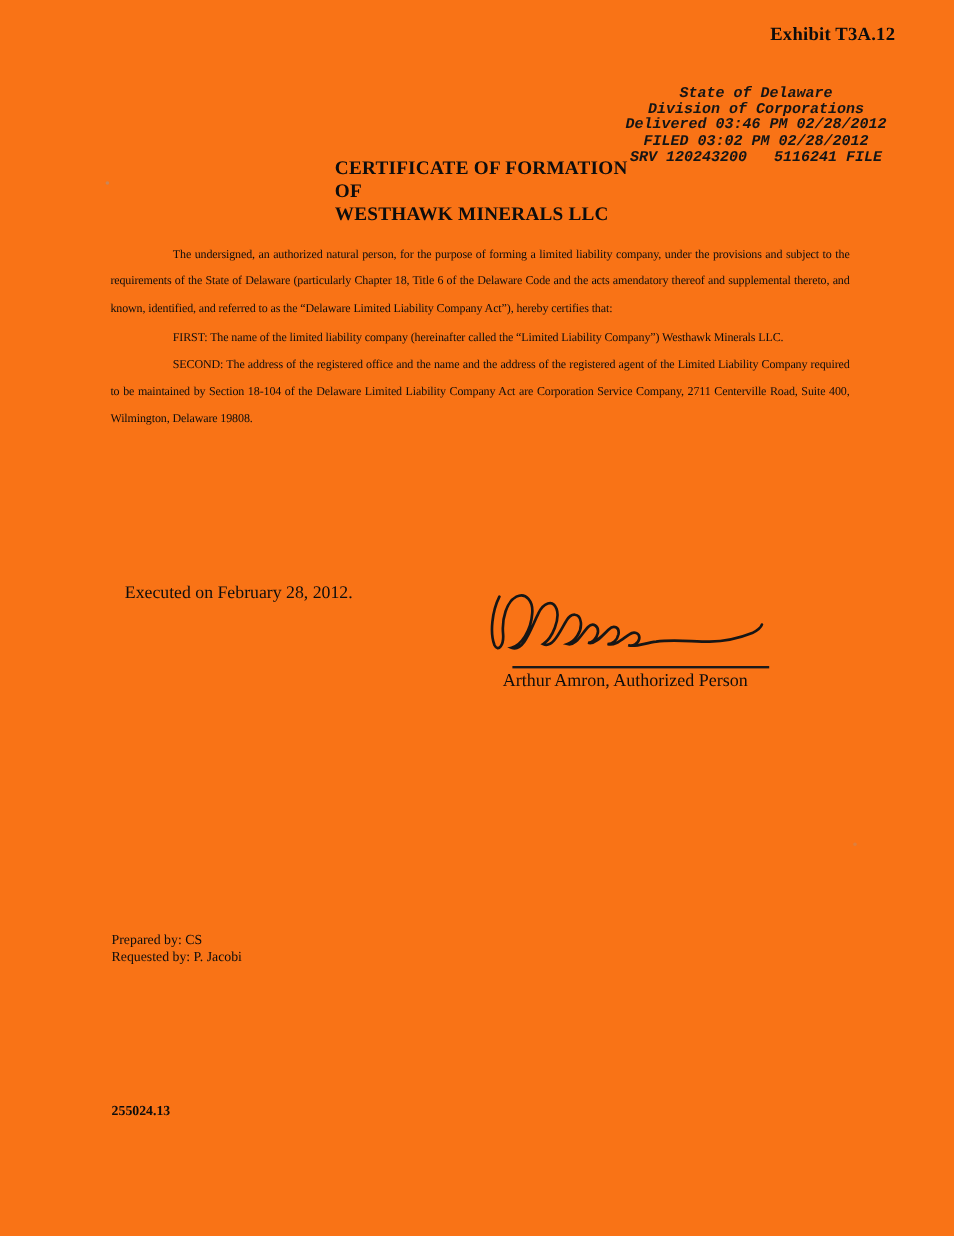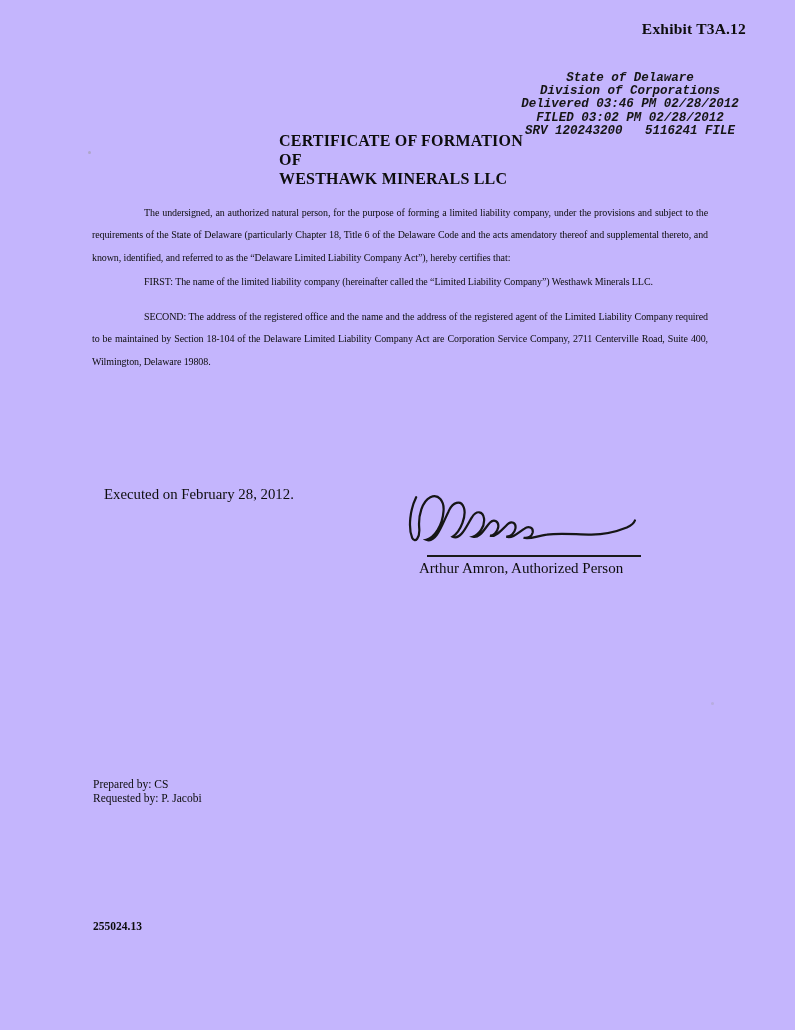--- a/index.html
+++ b/index.html
@@ -4,21 +4,21 @@
 <style>
   html, body {
     margin: 0;
     padding: 0;
     background: #ffffff;
   }
   .page {
     position: relative;
     width: 795px;
     height: 1030px;
-    background: #c4b5fd;
+    background: #f97316;
     overflow: hidden;
     font-family: "Liberation Serif", serif;
     color: #0d0d0d;
   }
 
   
   .exhibit {
     position: absolute;
     top: 20px;
     right: 49px;
@@ -65,21 +65,21 @@
     font-size: 10px;
     line-height: 22.3px;
     letter-spacing: -0.1px;
     text-align: justify;
   }
   .body-text p {
     margin: 0;
     text-indent: 52px;
   }
   .body-text p.para-1 { margin-bottom: 2px; }
-  .body-text p.para-2 { margin-bottom: 13px; }
+  .body-text p.para-2 { margin-bottom: 1px; }
 
   .executed {
     position: absolute;
     top: 486px;
     left: 92px;
     font-size: 14.8px;
     margin-left: 12px;
   }
 
   

